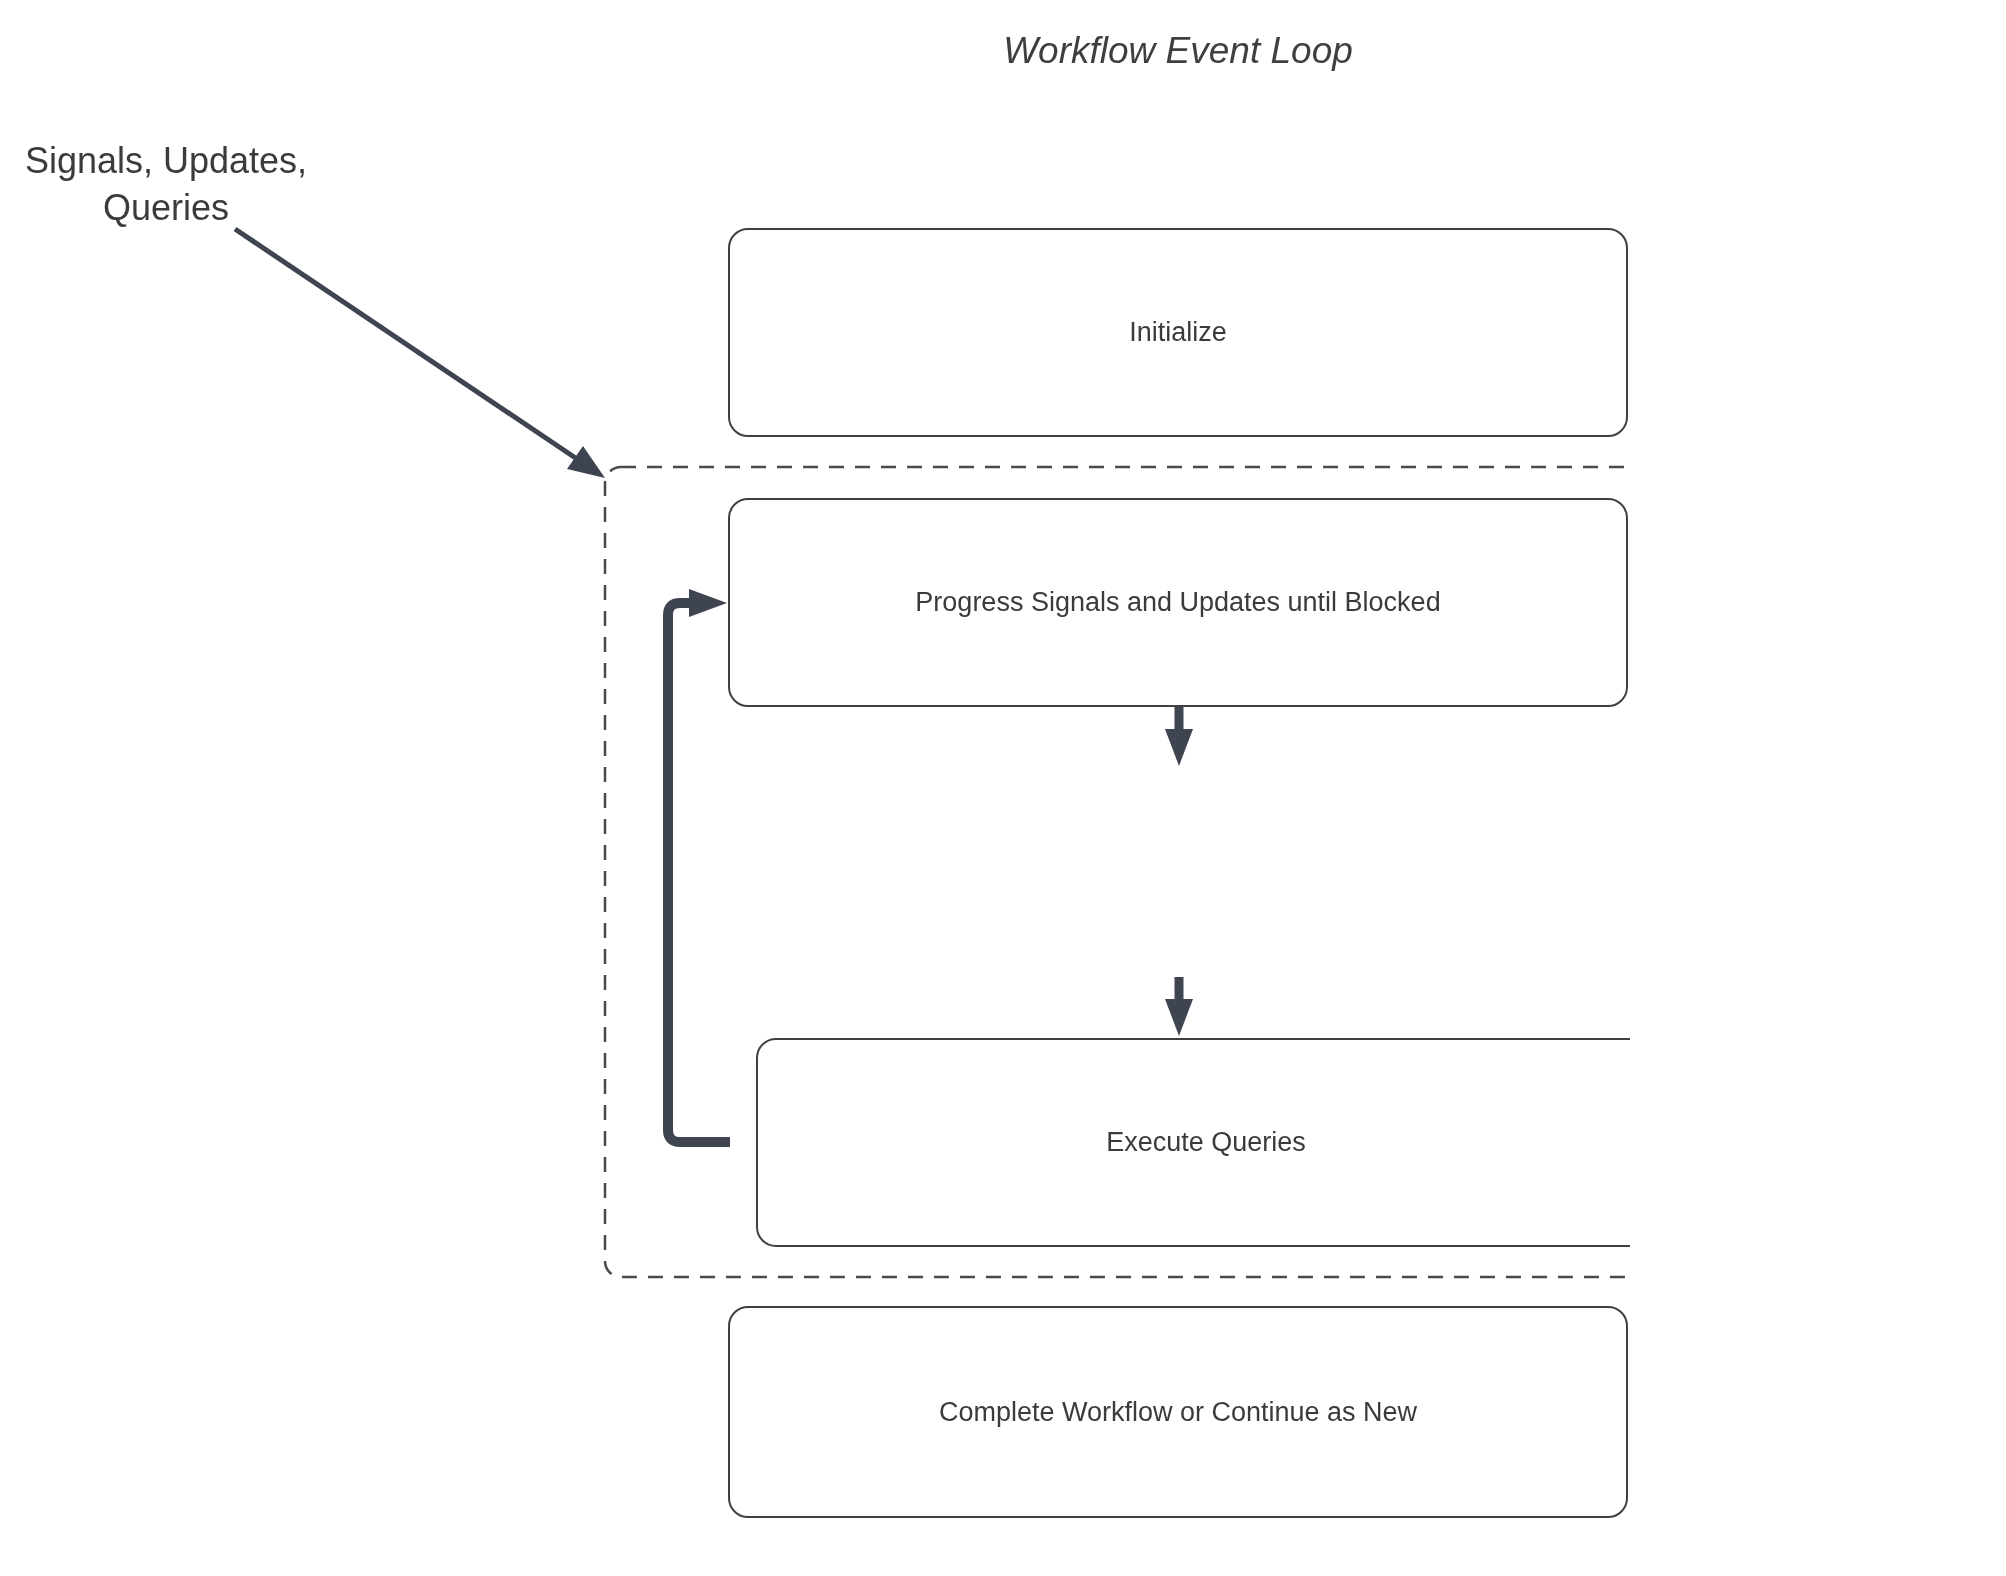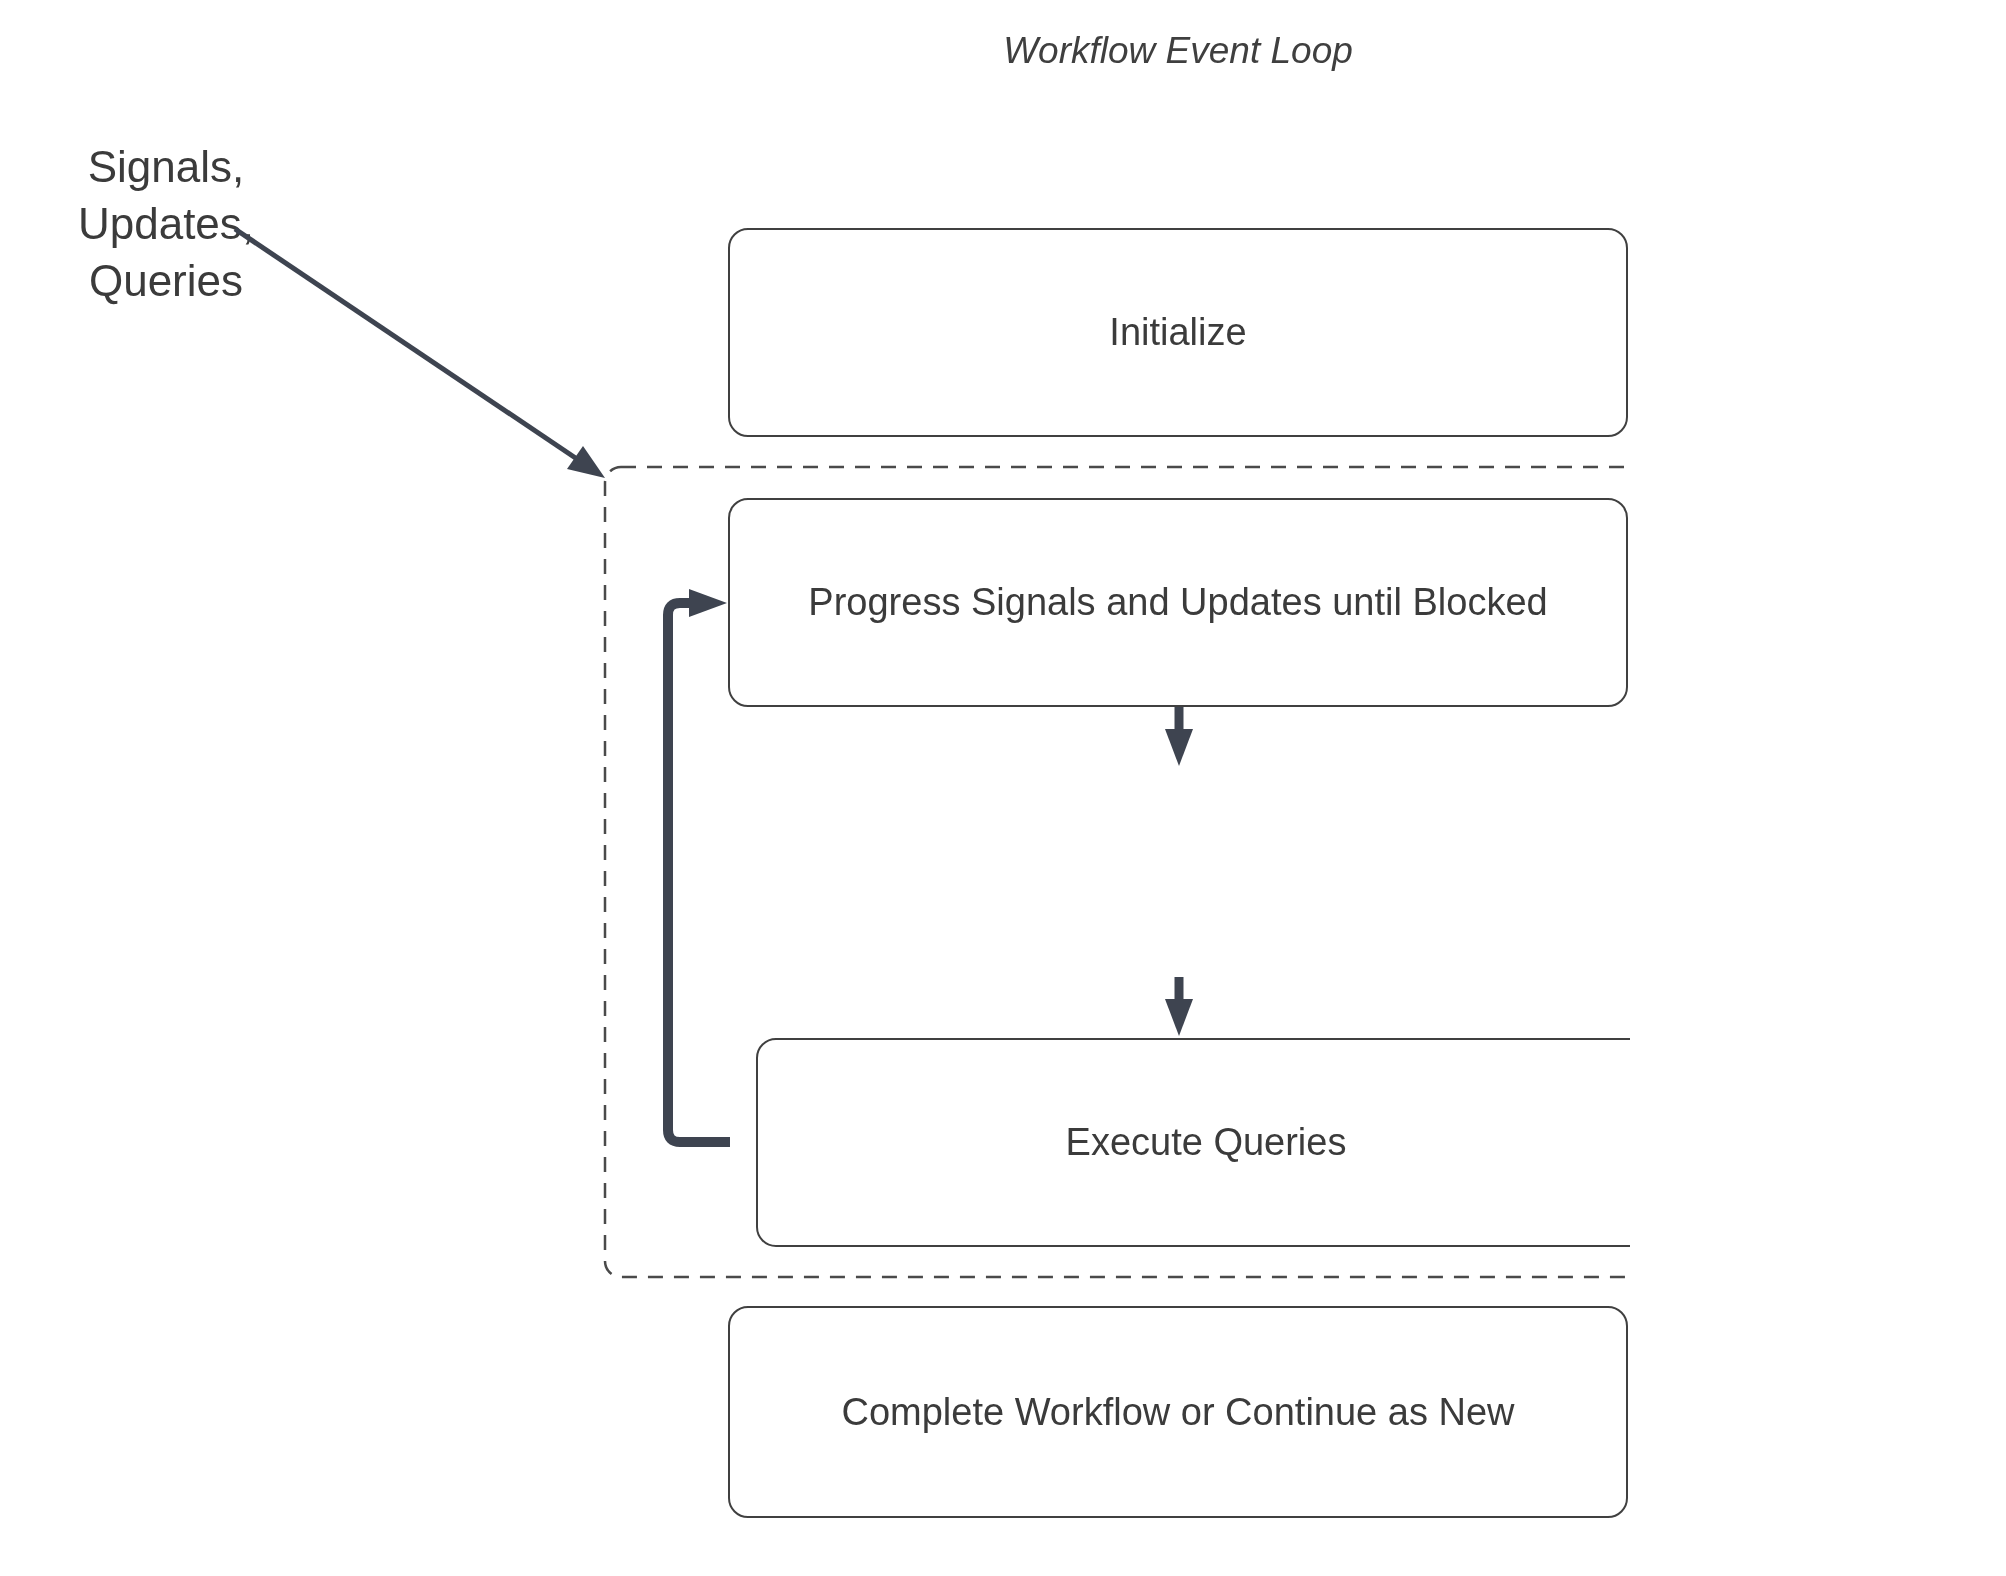--- a/index.html
+++ b/index.html
@@ -25,38 +25,38 @@
     font-size: 37px;
     font-style: italic;
     color: #3f3f3f;
   }
   .annotation-label {
     position: absolute;
     left: 16px;
     top: 138px;
     width: 300px;
     text-align: center;
-    font-size: 44px;
+    font-size: 36px;
     line-height: 1.3;
     color: #3b3b3b;
     white-space: pre-line;
   }
   .node {
     position: absolute;
     left: 728px;
     width: 900px;
     box-sizing: border-box;
     background: #ffffff;
     border: 2px solid #404040;
     border-radius: 20px;
     display: flex;
     align-items: center;
     justify-content: center;
     text-align: center;
-    font-size: 38px;
+    font-size: 27px;
     color: #3b3b3b;
   }
   .node-initialize        { top: 228px;  height: 209px; }
   .node-progress-signals  { top: 498px;  height: 209px; }
   .node-progress-workflow { top: 767px;  height: 210px; }
   .node-execute-queries   { top: 1038px; height: 209px; margin-left: 28px; }
   .node-complete          { top: 1306px; height: 212px; justify-content: center; }
   svg.wires {
     position: absolute;
     left: 0;

